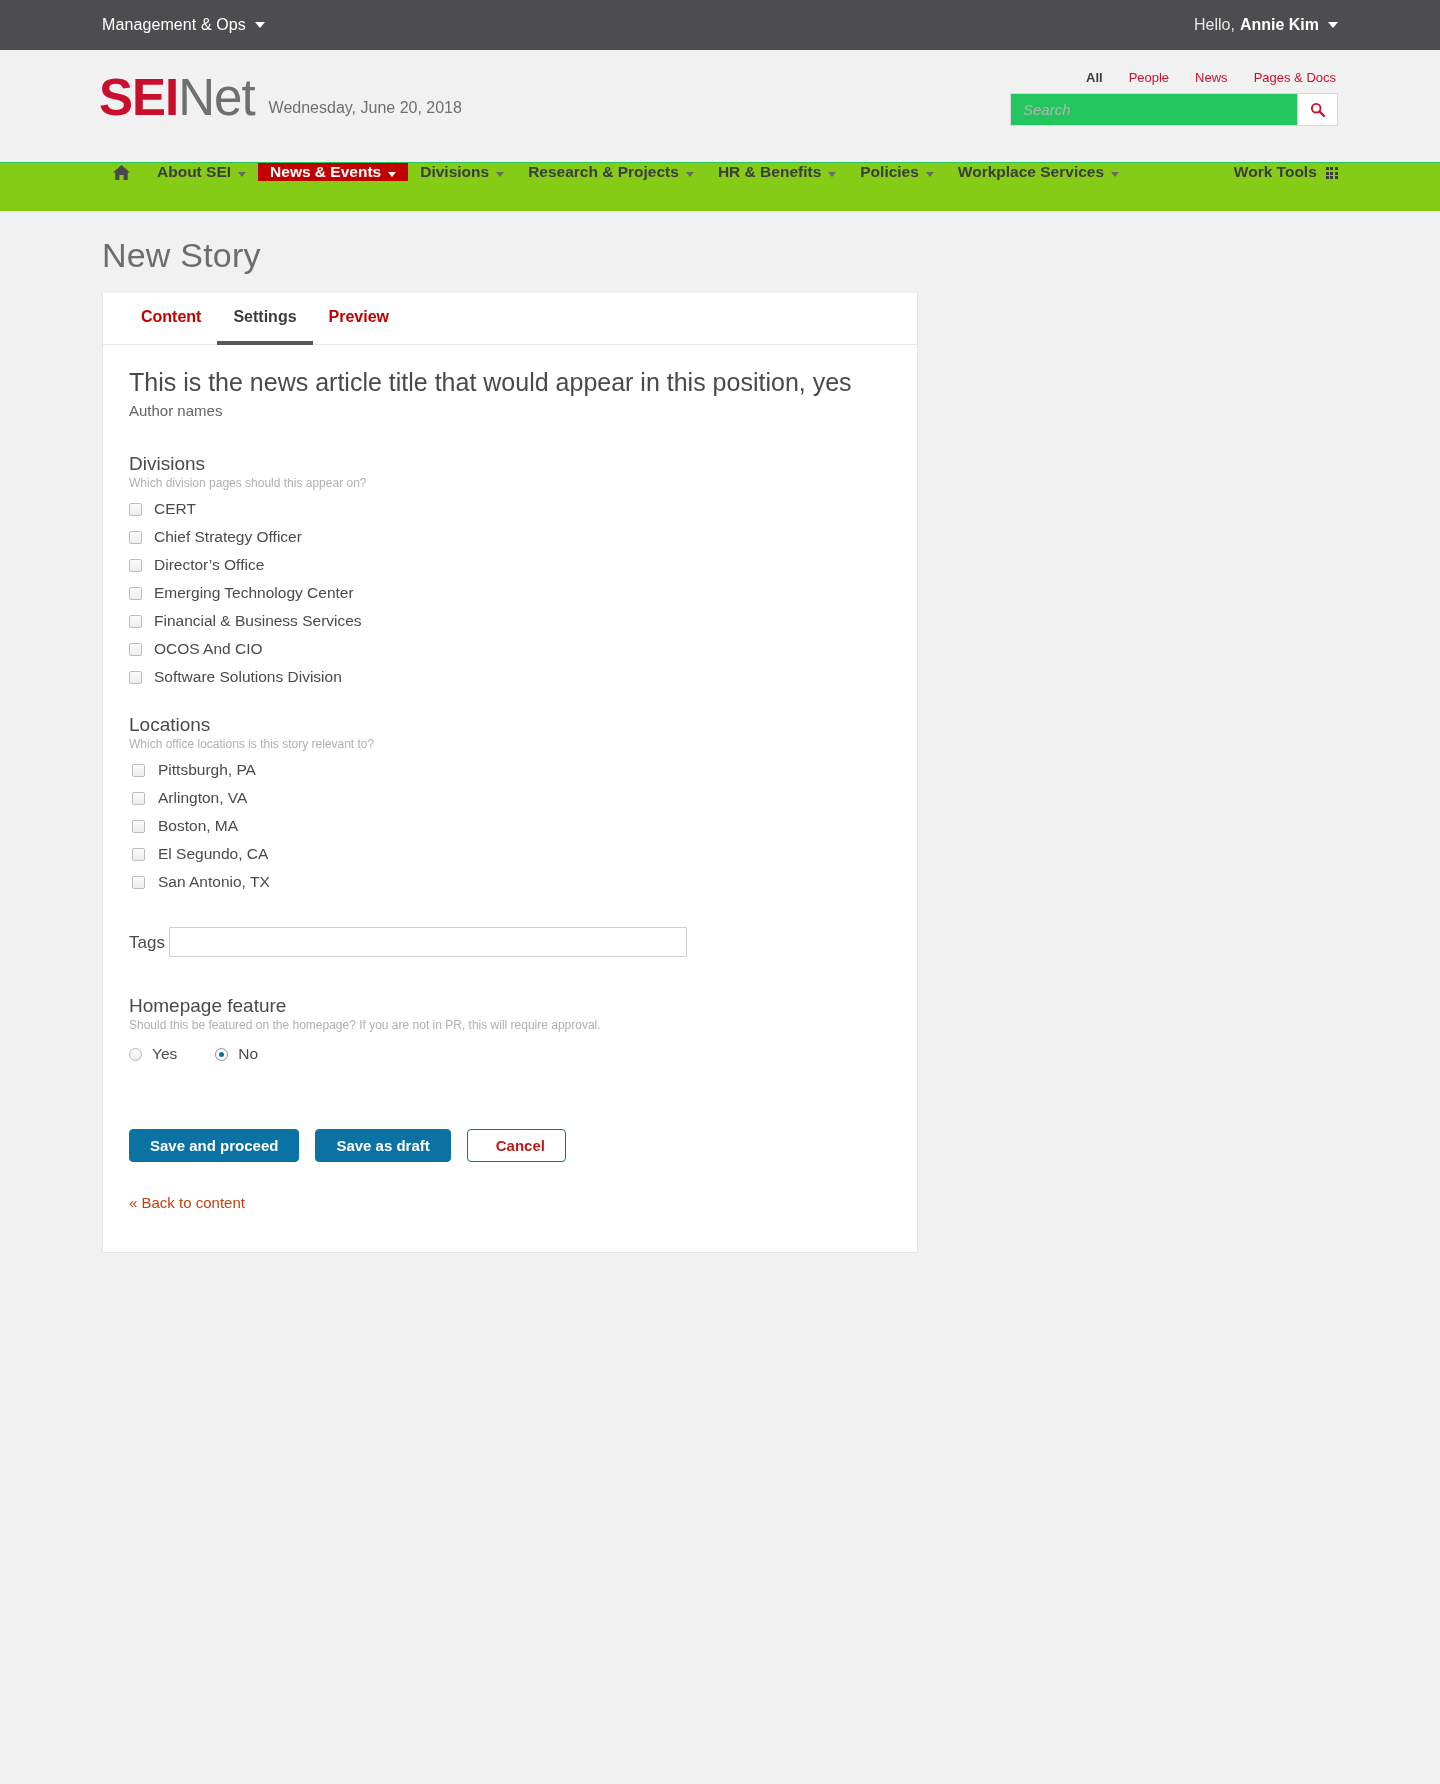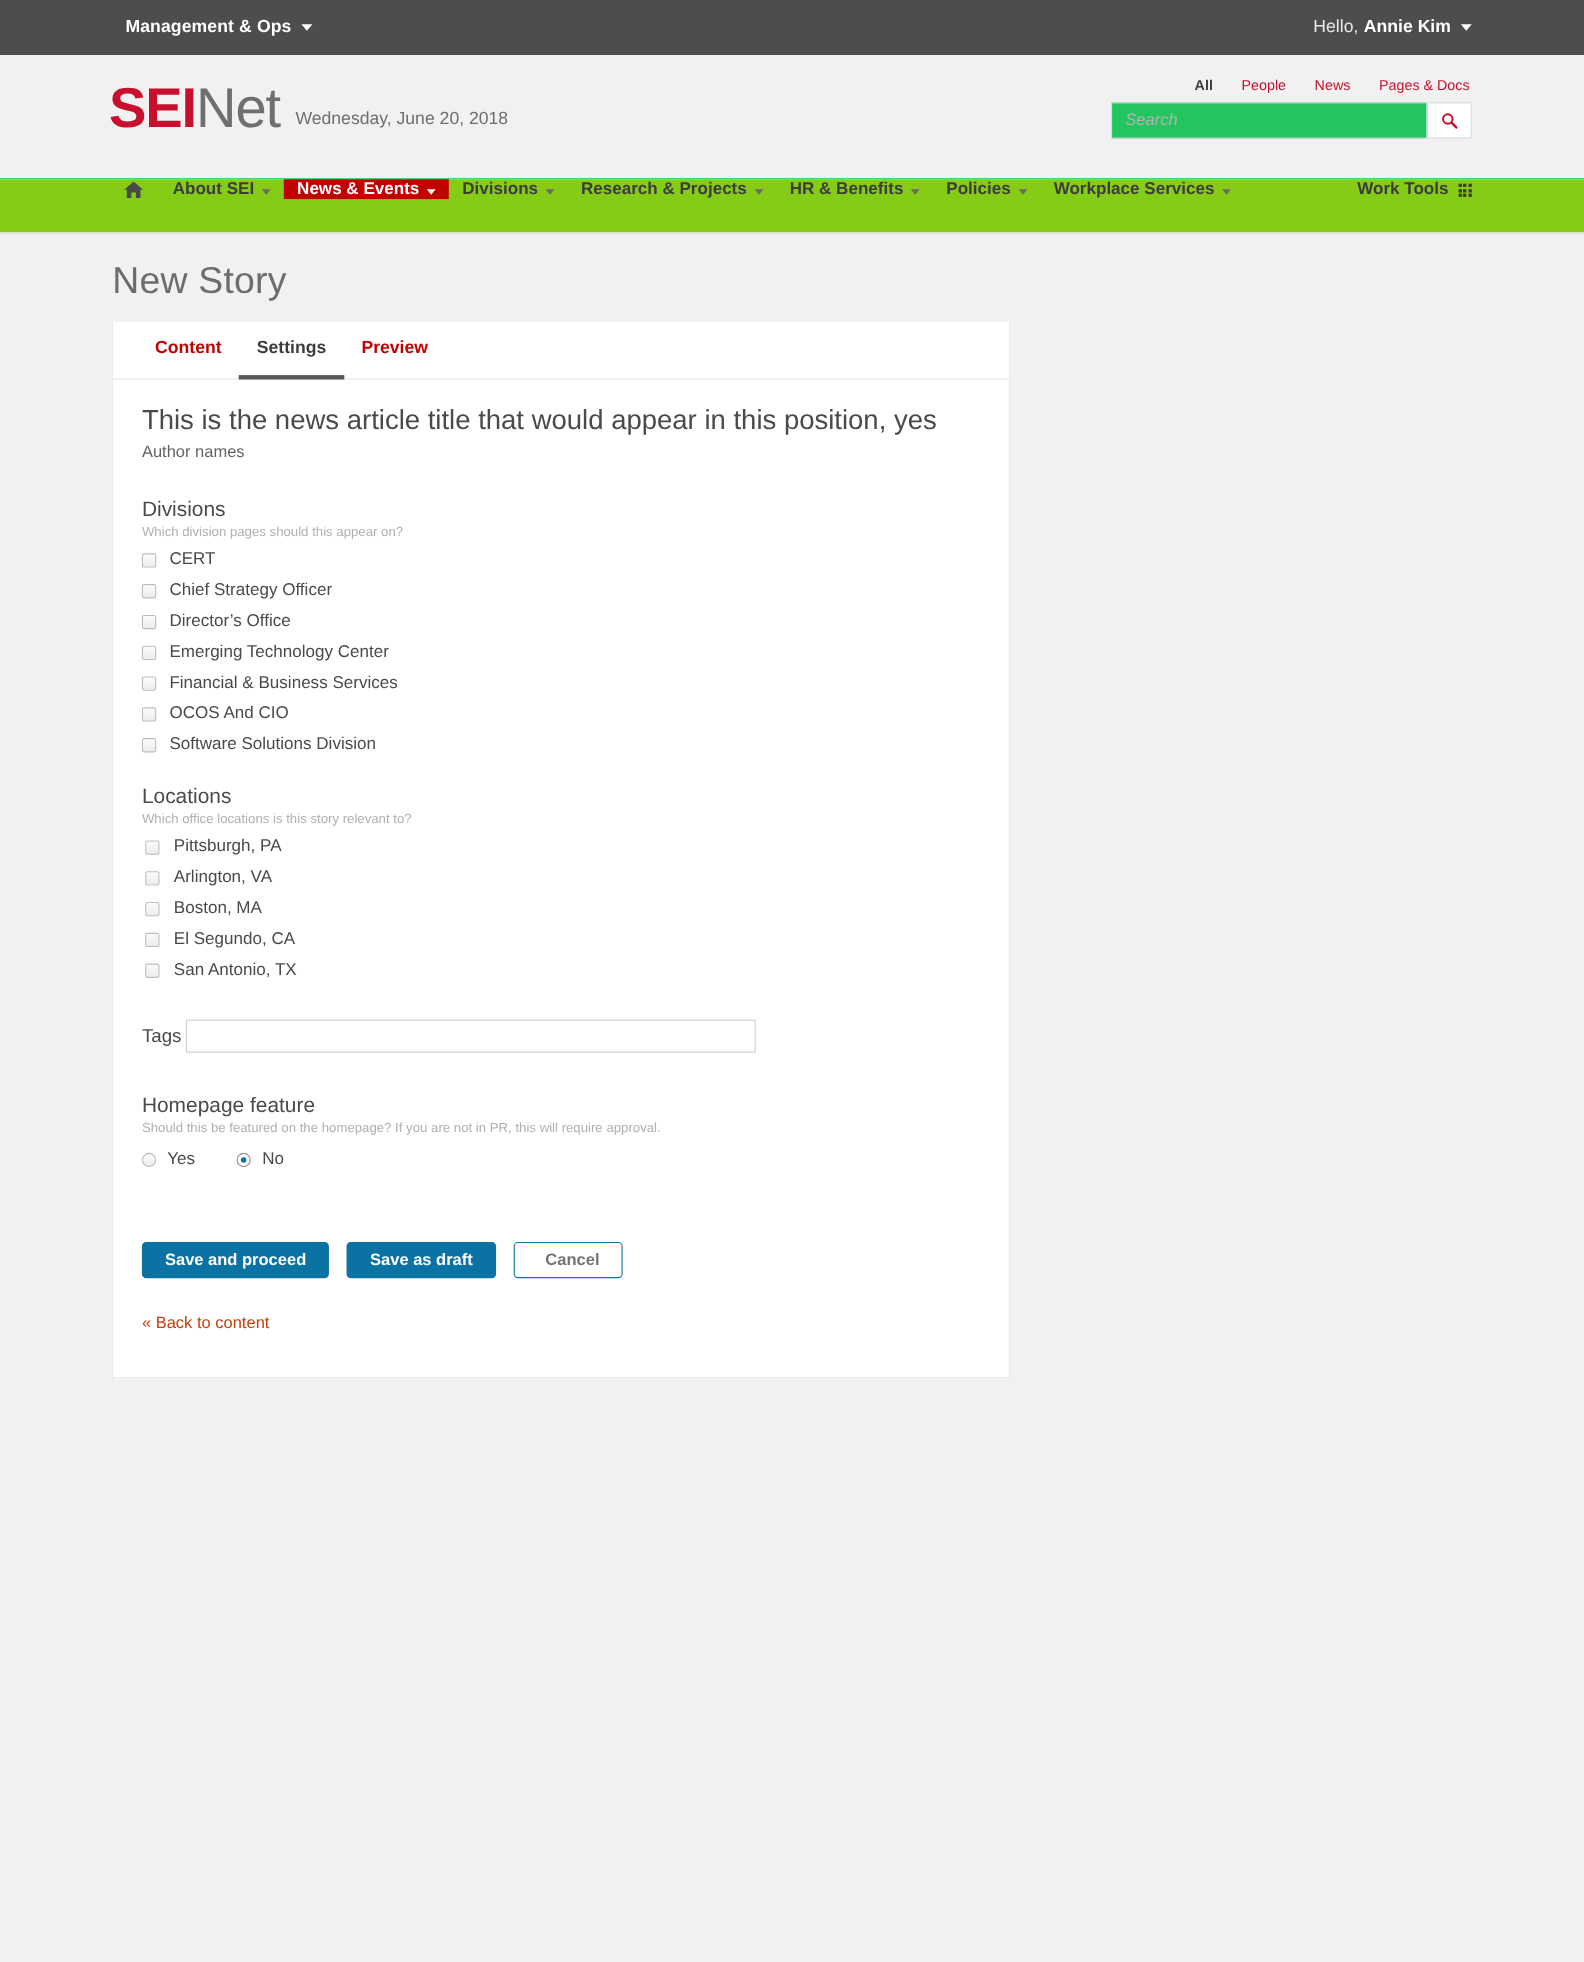--- a/index.html
+++ b/index.html
@@ -19,21 +19,21 @@
     display: flex;
     align-items: center;
     justify-content: space-between;
     padding: 0 102px 0 102px;
   }
   .utility-left, .utility-right {
     display: flex; align-items: center;
     color: #ffffff;
     font-size: 16px;
   }
-  .utility-left .org-name { font-weight: bold; letter-spacing: .1px; margin-left: 12px; }
+  .utility-left .org-name { font-weight: normal; letter-spacing: .1px; }
   .caret-down {
     display: inline-block;
     width: 0; height: 0;
     border-left: 5px solid transparent;
     border-right: 5px solid transparent;
     border-top: 6px solid #ffffff;
     margin-left: 9px;
     vertical-align: middle;
   }
   .utility-right .greet { font-weight: normal; color: #e8e8e8; }
@@ -292,21 +292,21 @@
     display: inline-flex;
     align-items: center;
     justify-content: center;
     cursor: pointer;
     padding: 0 20px;
     font-family: "Liberation Sans", sans-serif;
     border: 1px solid transparent;
     margin-top: 24px;
   }
   .btn-primary { background: #0b72a4; color: #ffffff; border-color: #0b72a4; }
-  .btn-outline { background: #ffffff; color: #737373; border: 1px solid #0b72a4; padding-left: 28px; }
+  .btn-outline { background: #ffffff; color: #b91c1c; border: 1px solid #0b72a4; padding-left: 28px; }
 
   .back-link {
     display: inline-block;
     margin-top: 32px;
     font-size: 15px;
     color: #c2410c;
     text-decoration: none;
     cursor: pointer;
   }
 </style>

